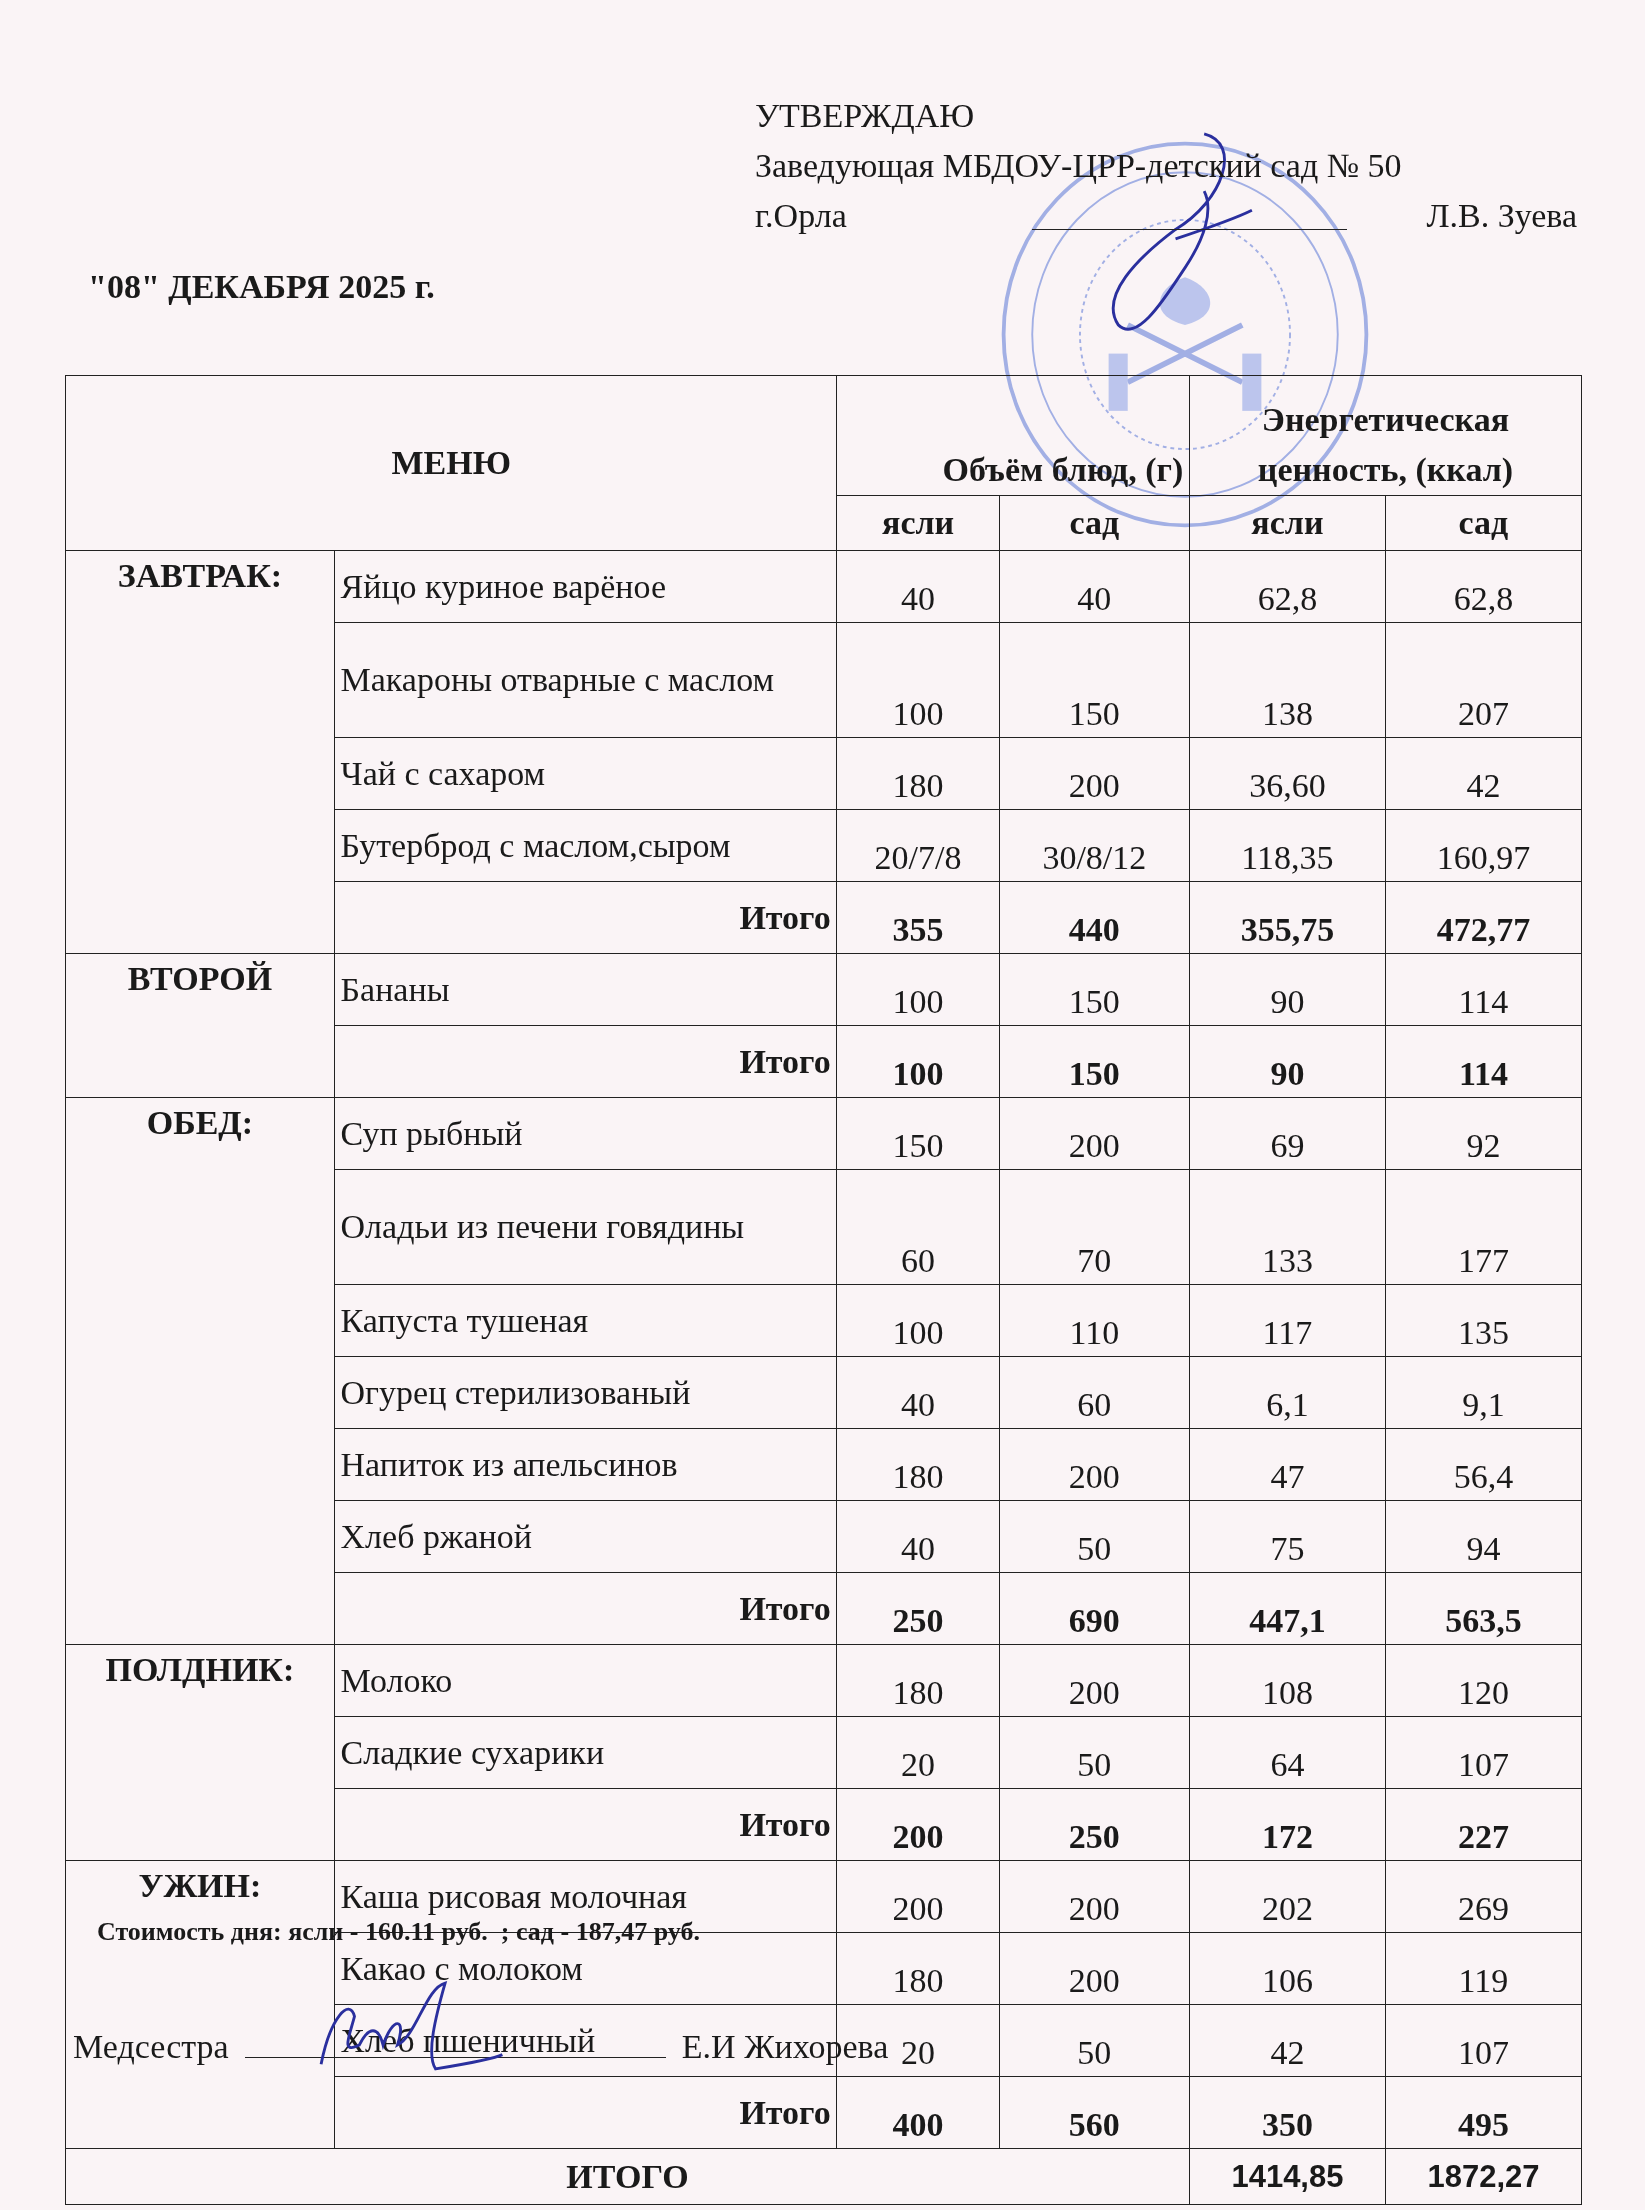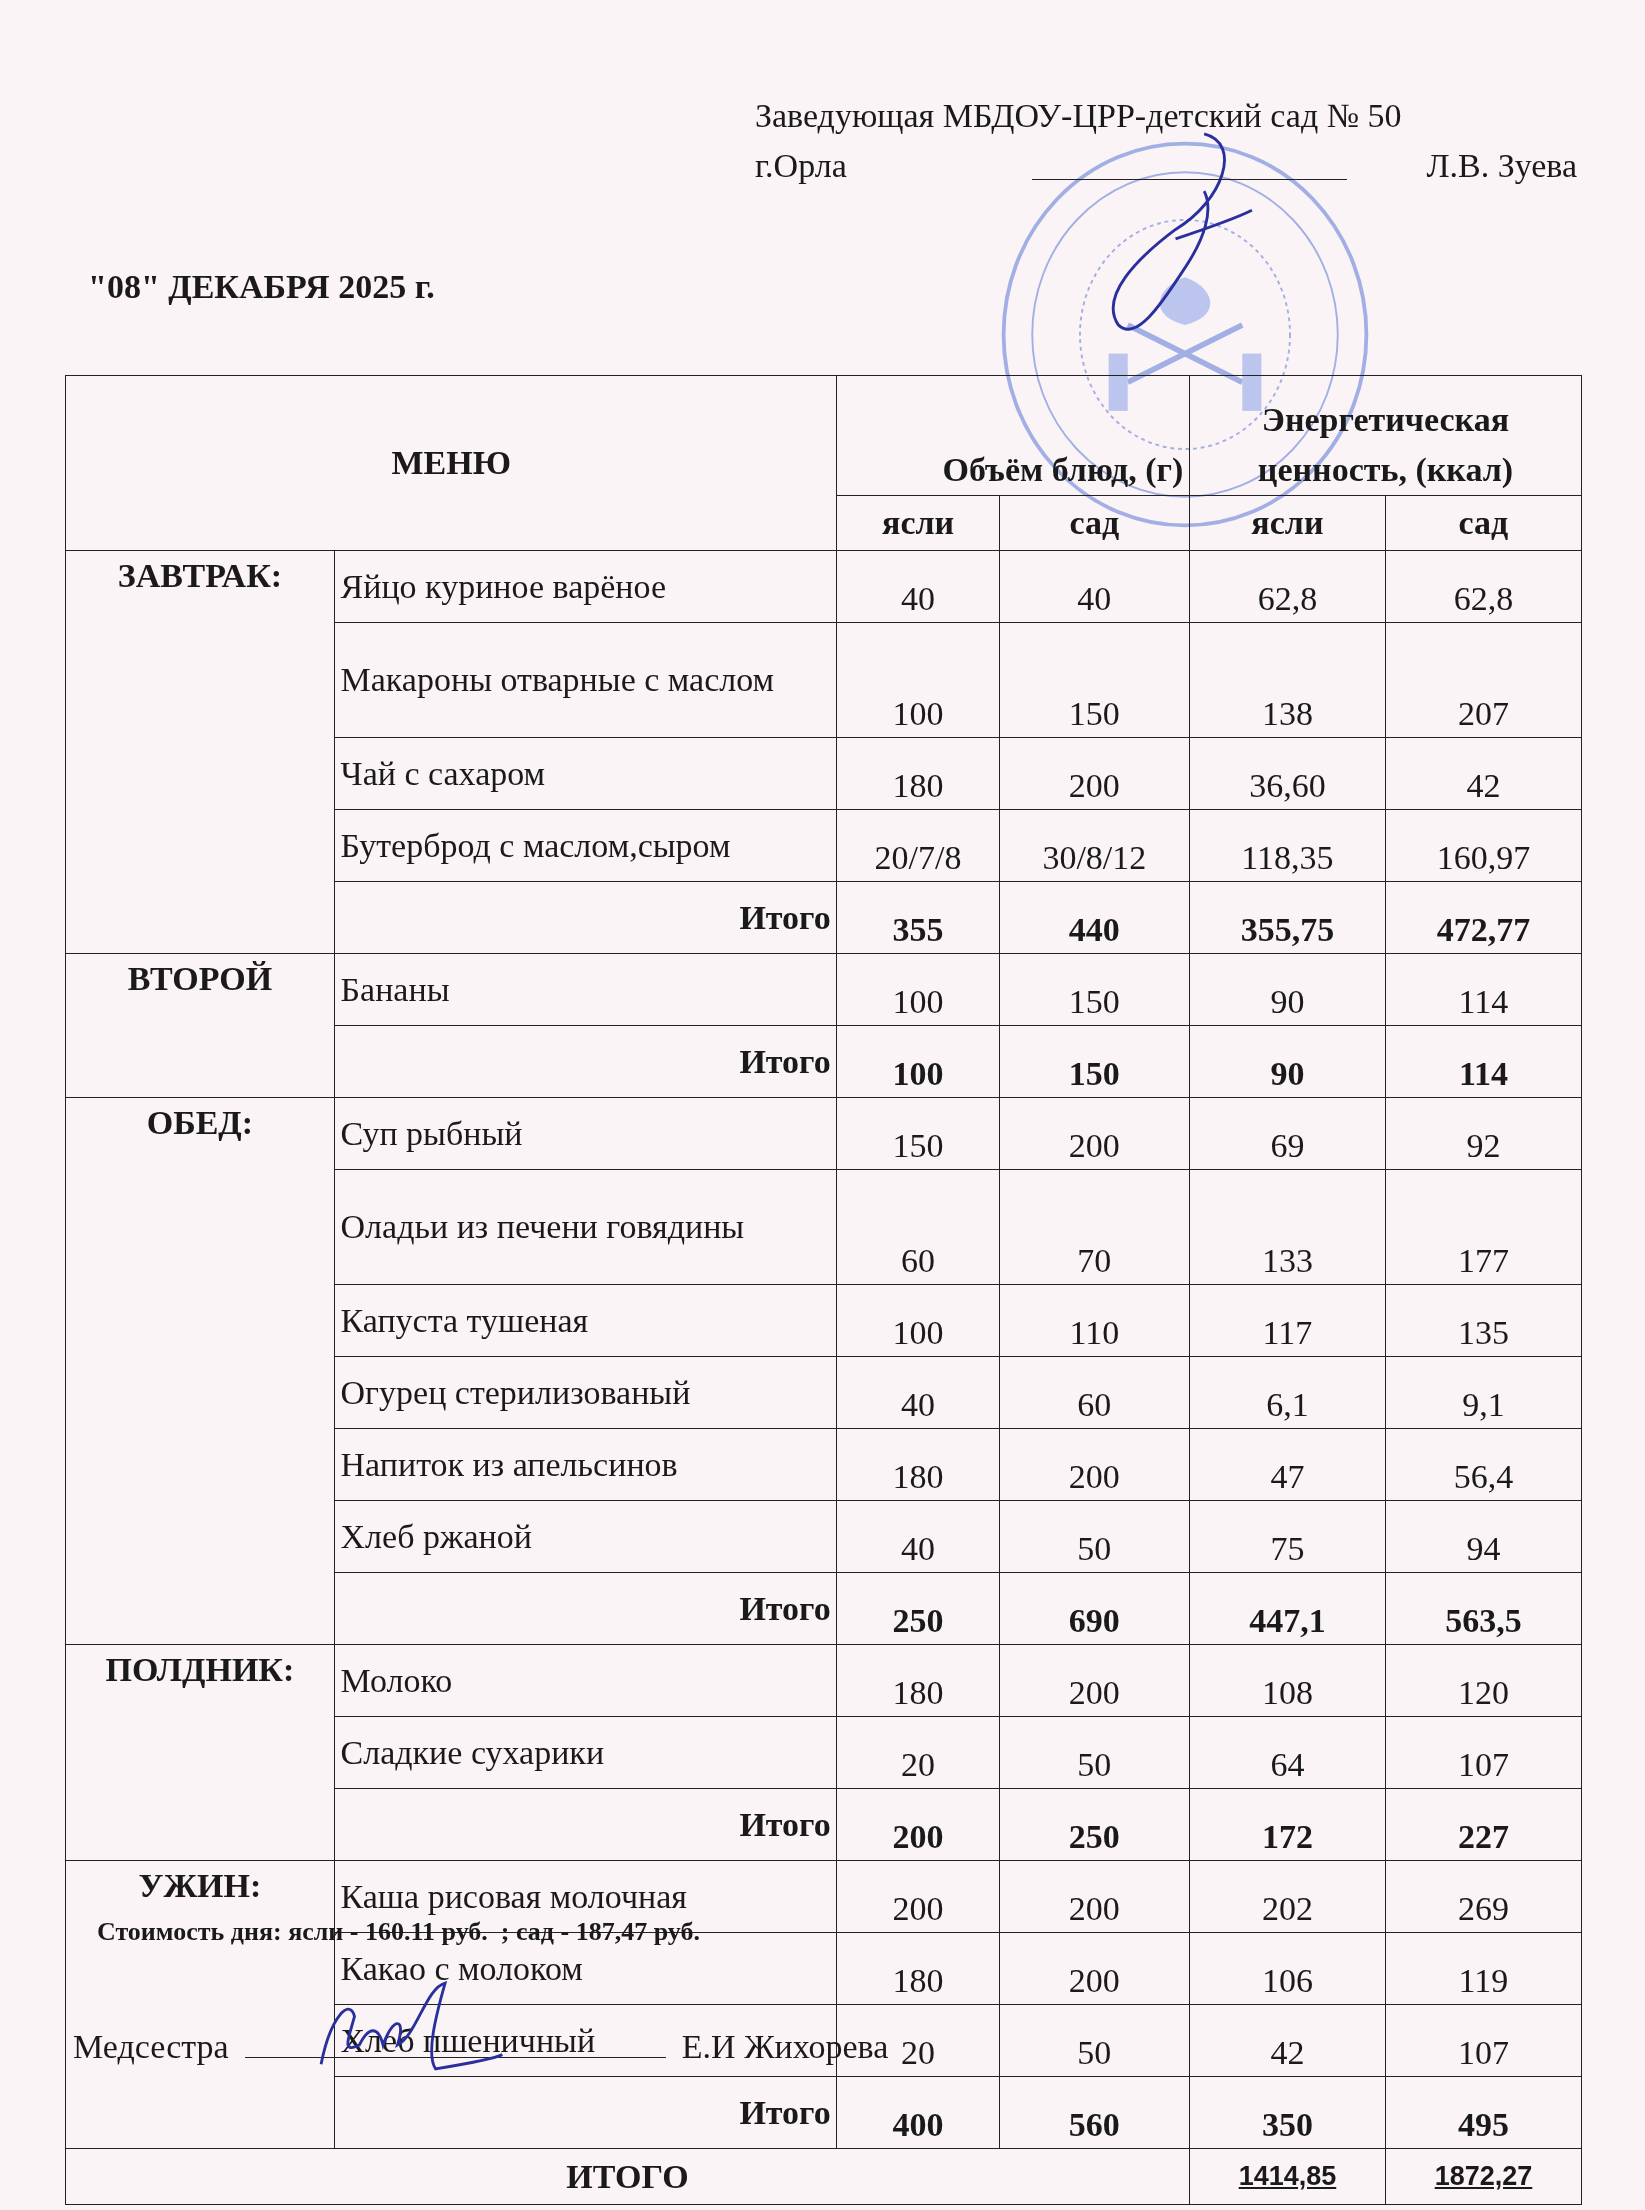--- a/index.html
+++ b/index.html
@@ -46,21 +46,21 @@
   .h-sub { height: 54px; text-align: center; }
   td.meal { width: 250px; text-align: center; font-weight: bold; vertical-align: top; padding-top: 5.7px !important; }
   td.dish { width: 478px; text-align: left; line-height: 52px; white-space: nowrap; overflow: hidden; border-radius: 8px; }
   td.num { text-align: center; vertical-align: bottom; padding-bottom: 3.8px !important; }
   tr.r { height: 72px; }
   tr.tall { height: 115px; }
   tr.sub td { font-weight: bold; }
   tr.sub td.dish { text-align: right; }
   tr.grand td { font-weight: bold; height: 55px; }
   tr.grand td.label { text-align: center; }
-  tr.grand td.gnum { font-family: "Liberation Sans", sans-serif; font-size: 27px; text-align: center; text-decoration: underline; }
+  tr.grand td.gnum { font-family: "Liberation Sans", sans-serif; font-size: 31px; text-align: center; }
   .cost {
     position: absolute; left: 73px; top: 1917px;
     font-size: 26px; font-weight: bold; white-space: pre; margin-left: 24px;
   }
   .nurse {
     position: absolute; left: 73px; top: 2026px;
     font-size: 34px; white-space: nowrap;
   }
   .nurse .line {
     display: inline-block; width: 421px; border-bottom: 1.9px solid #222;
@@ -78,20 +78,21 @@
   <path d="M140 260 L260 200 M140 200 L260 260" stroke="#5b78d6" stroke-width="6"></path>
   <path d="M200 150 C170 160 160 190 200 200 C240 190 230 160 200 150 Z" fill="#8aa0e6"></path>
   <rect x="120" y="230" width="20" height="60" fill="#8aa0e6"></rect>
   <rect x="260" y="230" width="20" height="60" fill="#8aa0e6"></rect>
 </svg>
 <svg style="position:absolute;left:1061px;top:124px;width:210px;height:249px;pointer-events:none" viewBox="0 0 220 260">
   <path d="M150 10 C190 20 170 80 120 110 C80 140 40 180 60 210 C80 230 110 180 130 150 C150 120 160 90 150 70 M120 120 C150 110 180 100 200 90" fill="none" stroke="#2a2f9e" stroke-width="3"></path>
 </svg>
 
 <div class="approve">
+  <div class="row">УТВЕРЖДАЮ</div>
   <div class="row">Заведующая МБДОУ-ЦРР-детский сад № 50</div>
   <div class="row sign-row">
     <span>г.Орла</span>
     <span class="sign-line"></span>
     <span class="director">Л.В. Зуева</span>
   </div>
 </div>
 
 <div class="date">"08" ДЕКАБРЯ 2025 г.</div>
 

